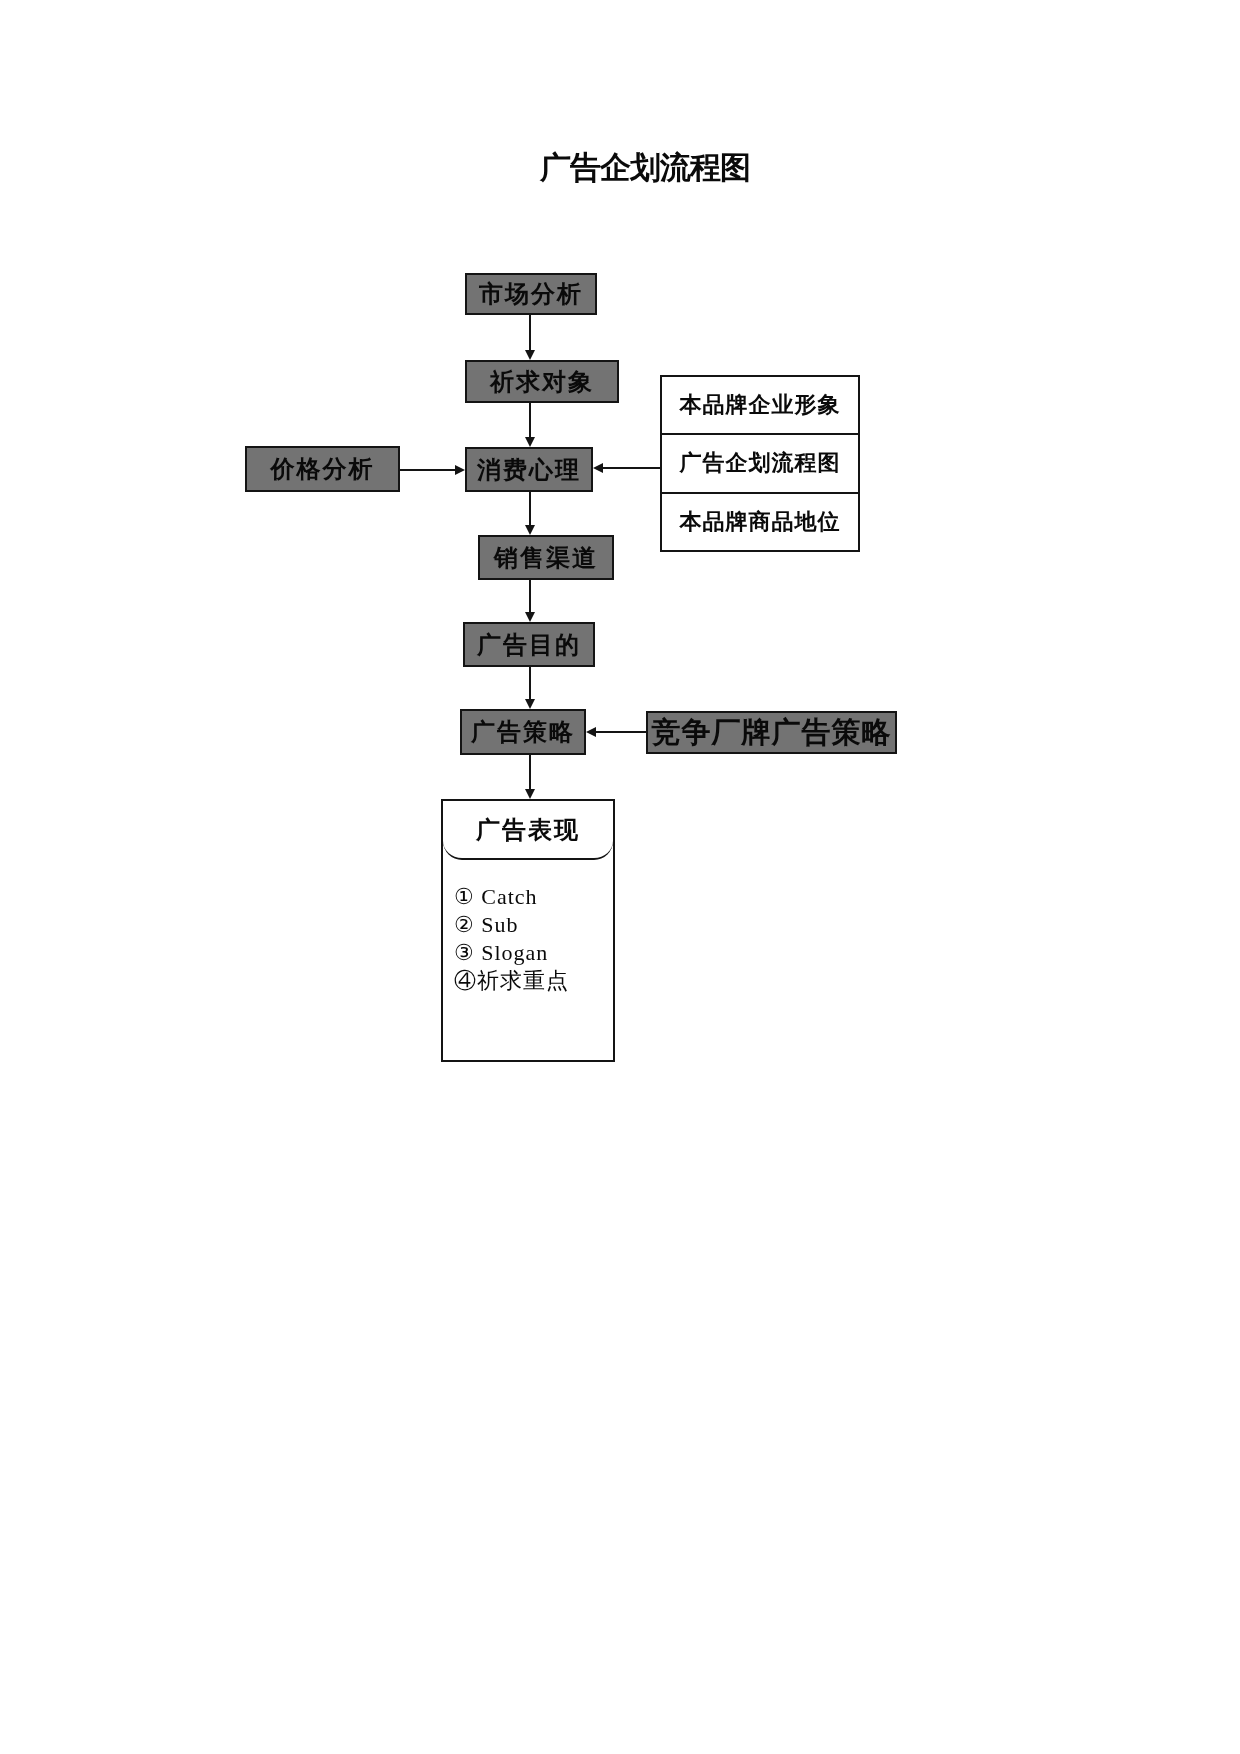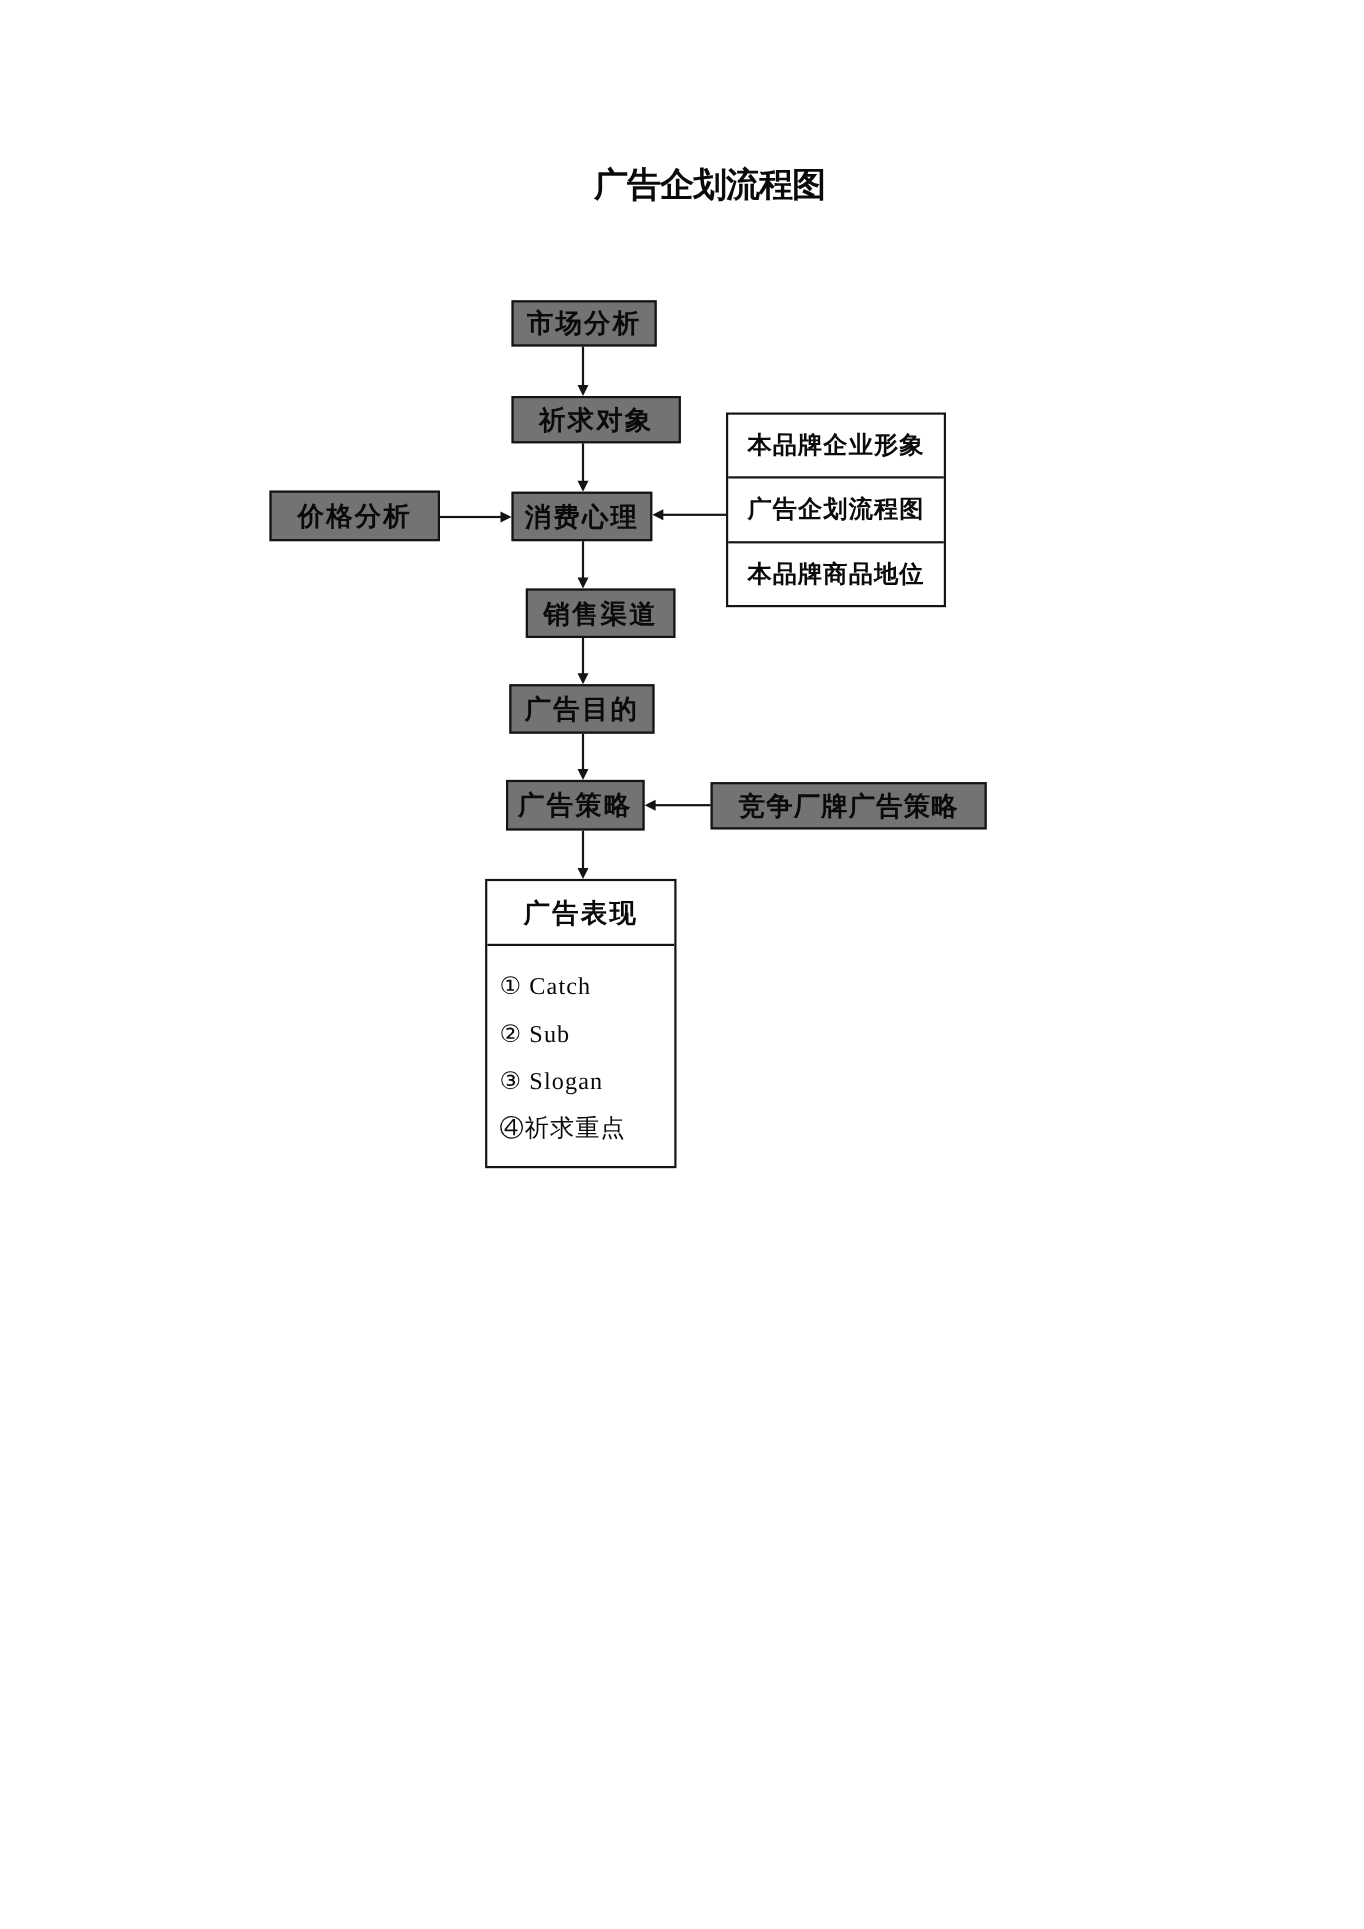--- a/index.html
+++ b/index.html
@@ -95,27 +95,28 @@
   .expression .exp-header {
     height: 57px;
     border-bottom: 2px solid #141414;
     display: flex;
     align-items: center;
     justify-content: center;
     font-weight: bold;
     font-size: 24px;
     letter-spacing: 2px;
     color: #0a0a0a;
+    border-radius: 19px;
   }
   .expression .exp-body {
     flex: 1;
     display: flex;
     flex-direction: column;
     padding: 24px 0 0 11px;
-    gap: 17px;
+    gap: 2px;
   }
   .expression .exp-item {
     font-size: 22px;
     line-height: 26px;
     color: #0a0a0a;
     letter-spacing: 1px;
     white-space: nowrap;
   }
   
   .arrow-v {
@@ -210,21 +211,21 @@
     <div class="row">广告企划流程图</div>
     <div class="row">本品牌商品地位</div>
   </div>
 
   <div class="node" style="left:478px; top:535px; width:136px; height:45px;">销售渠道</div>
 
   <div class="node" style="left:463px; top:622px; width:132px; height:45px;">广告目的</div>
 
   <div class="node" style="left:460px; top:709px; width:126px; height:46px;">广告策略</div>
 
-  <div class="node" style="left:646px; top:711px; width:251px; height:43px; letter-spacing:1px; font-size:24px;font-family:Liberation Serif, serif;">竞争厂牌广告策略</div>
+  <div class="node" style="left:646px; top:711px; width:251px; height:43px; letter-spacing:1px; font-size:29px;font-family:Liberation Serif, serif;">竞争厂牌广告策略</div>
 
   <div class="expression" style="left:441px; top:799px; width:174px; height:263px;">
     <div class="exp-header">广告表现</div>
     <div class="exp-body">
       <div class="exp-item">① Catch</div>
       <div class="exp-item">② Sub</div>
       <div class="exp-item">③ Slogan</div>
       <div class="exp-item">④祈求重点</div>
     </div>
   </div>

